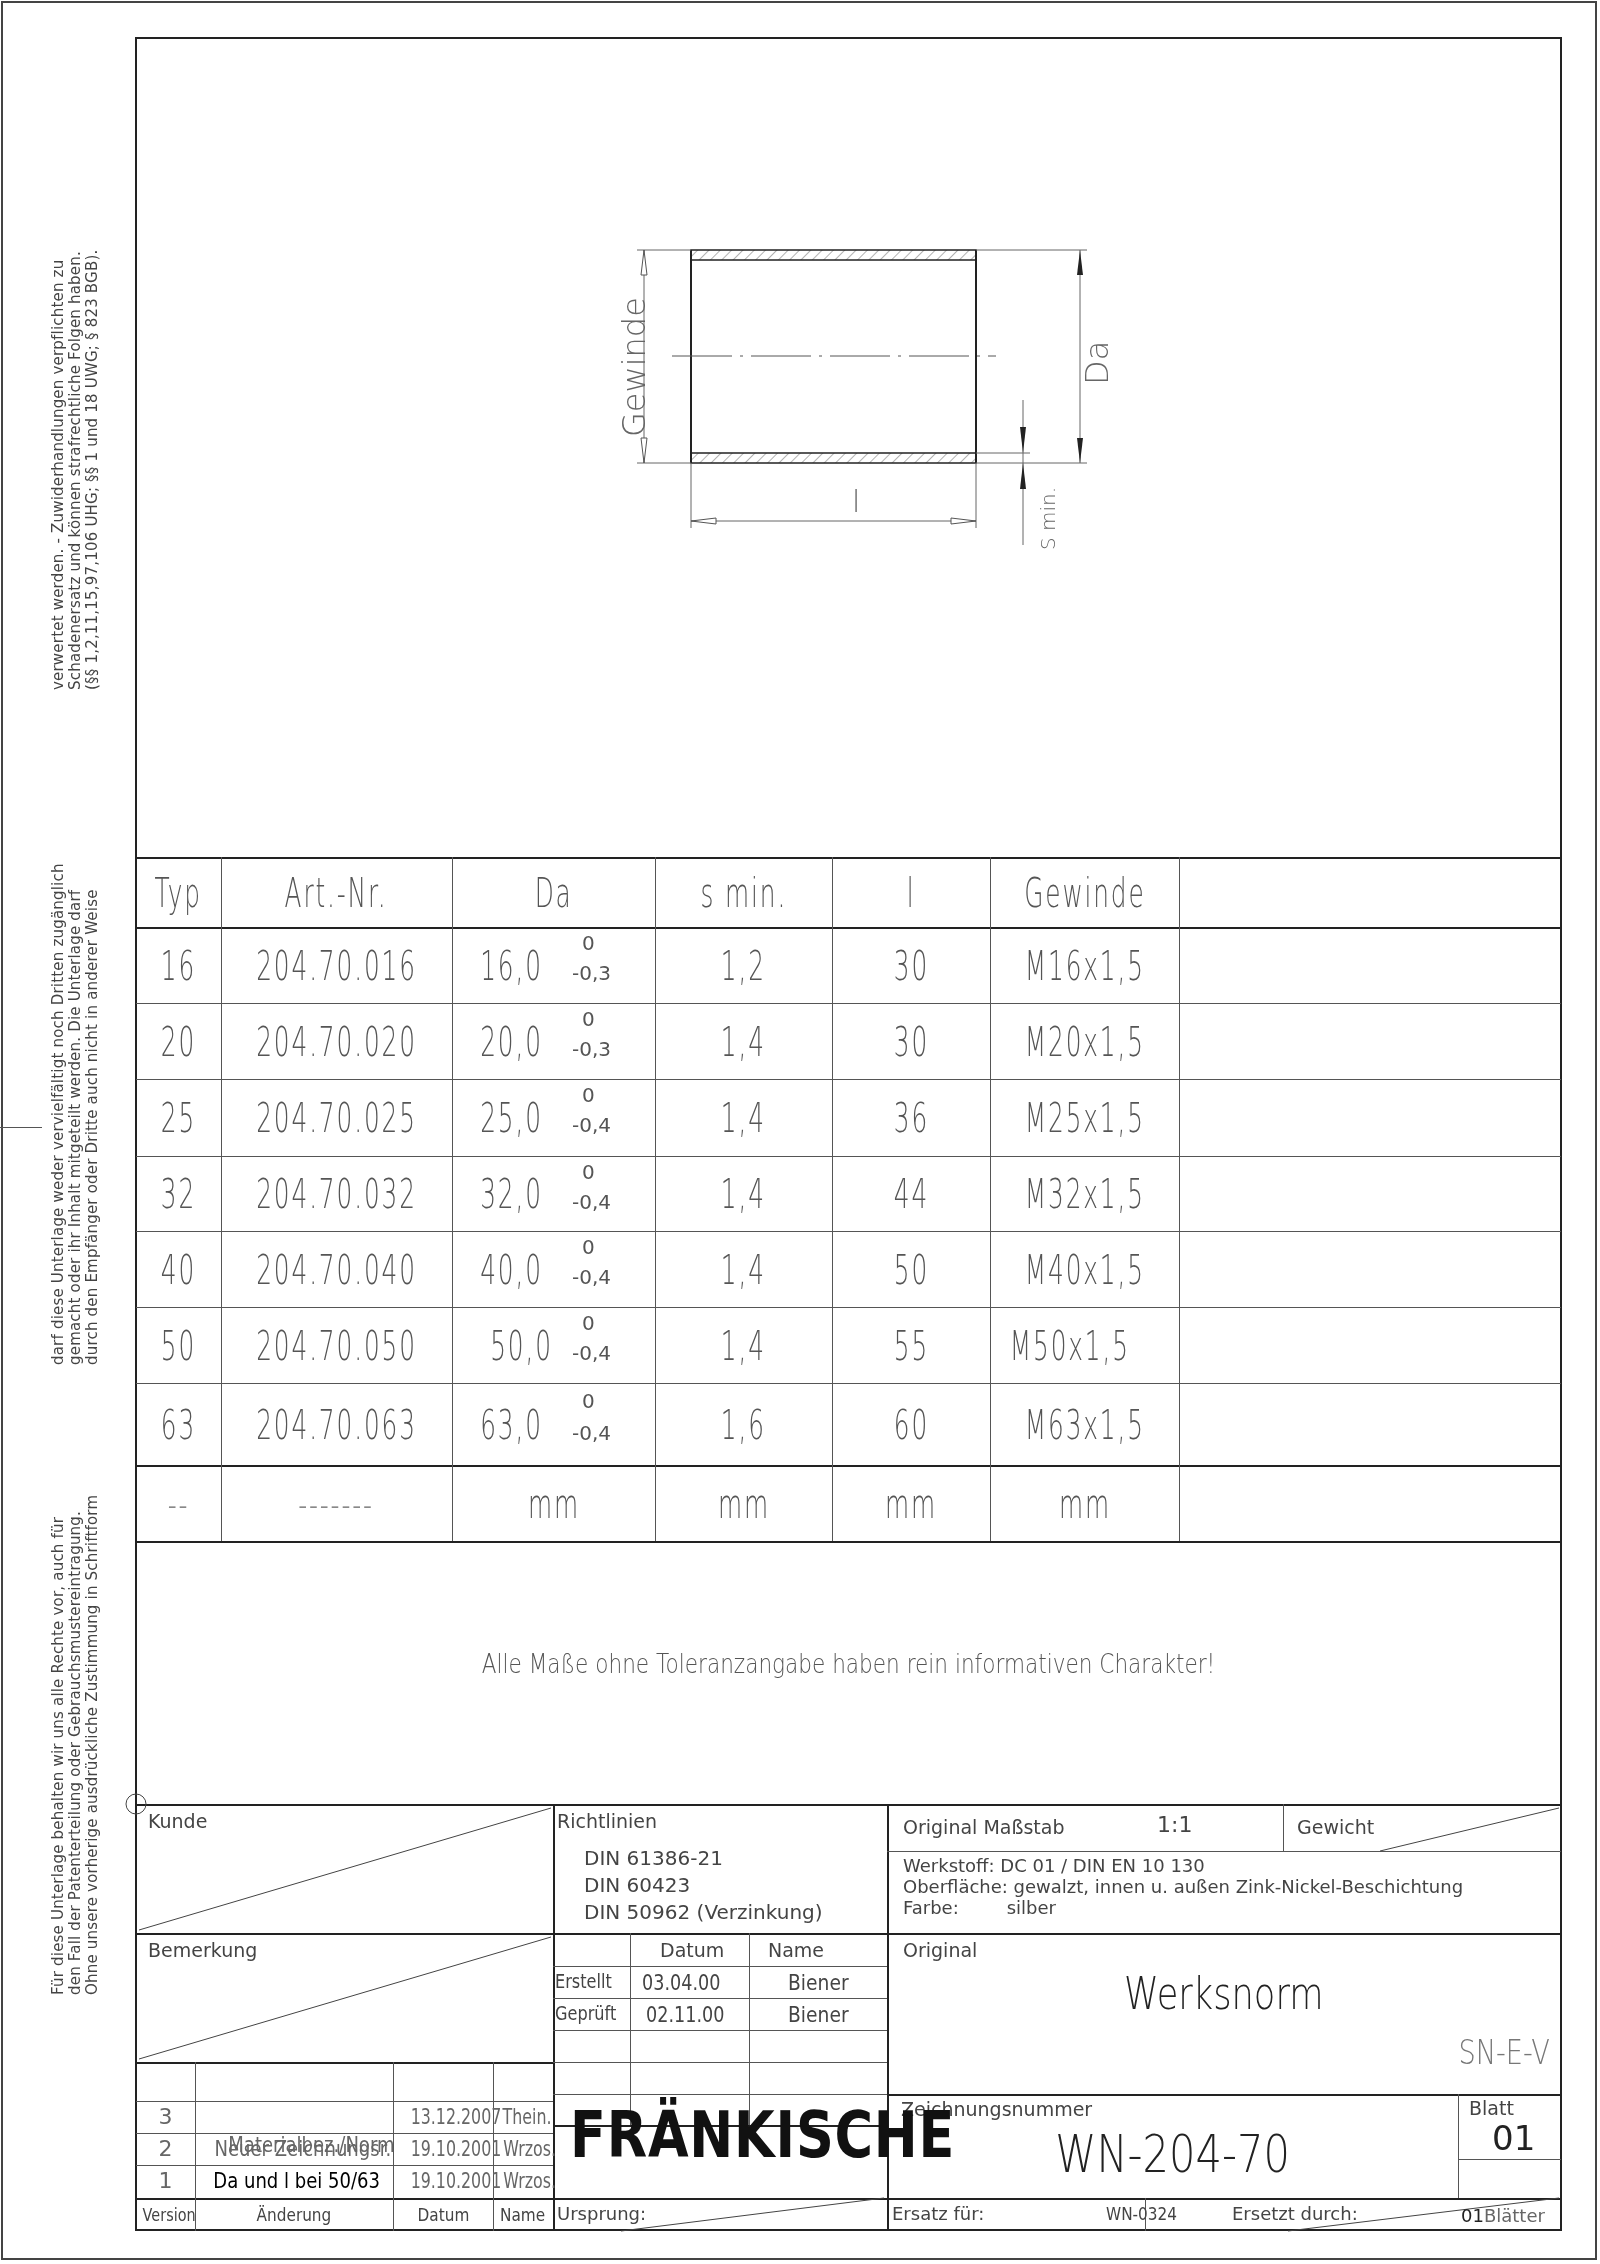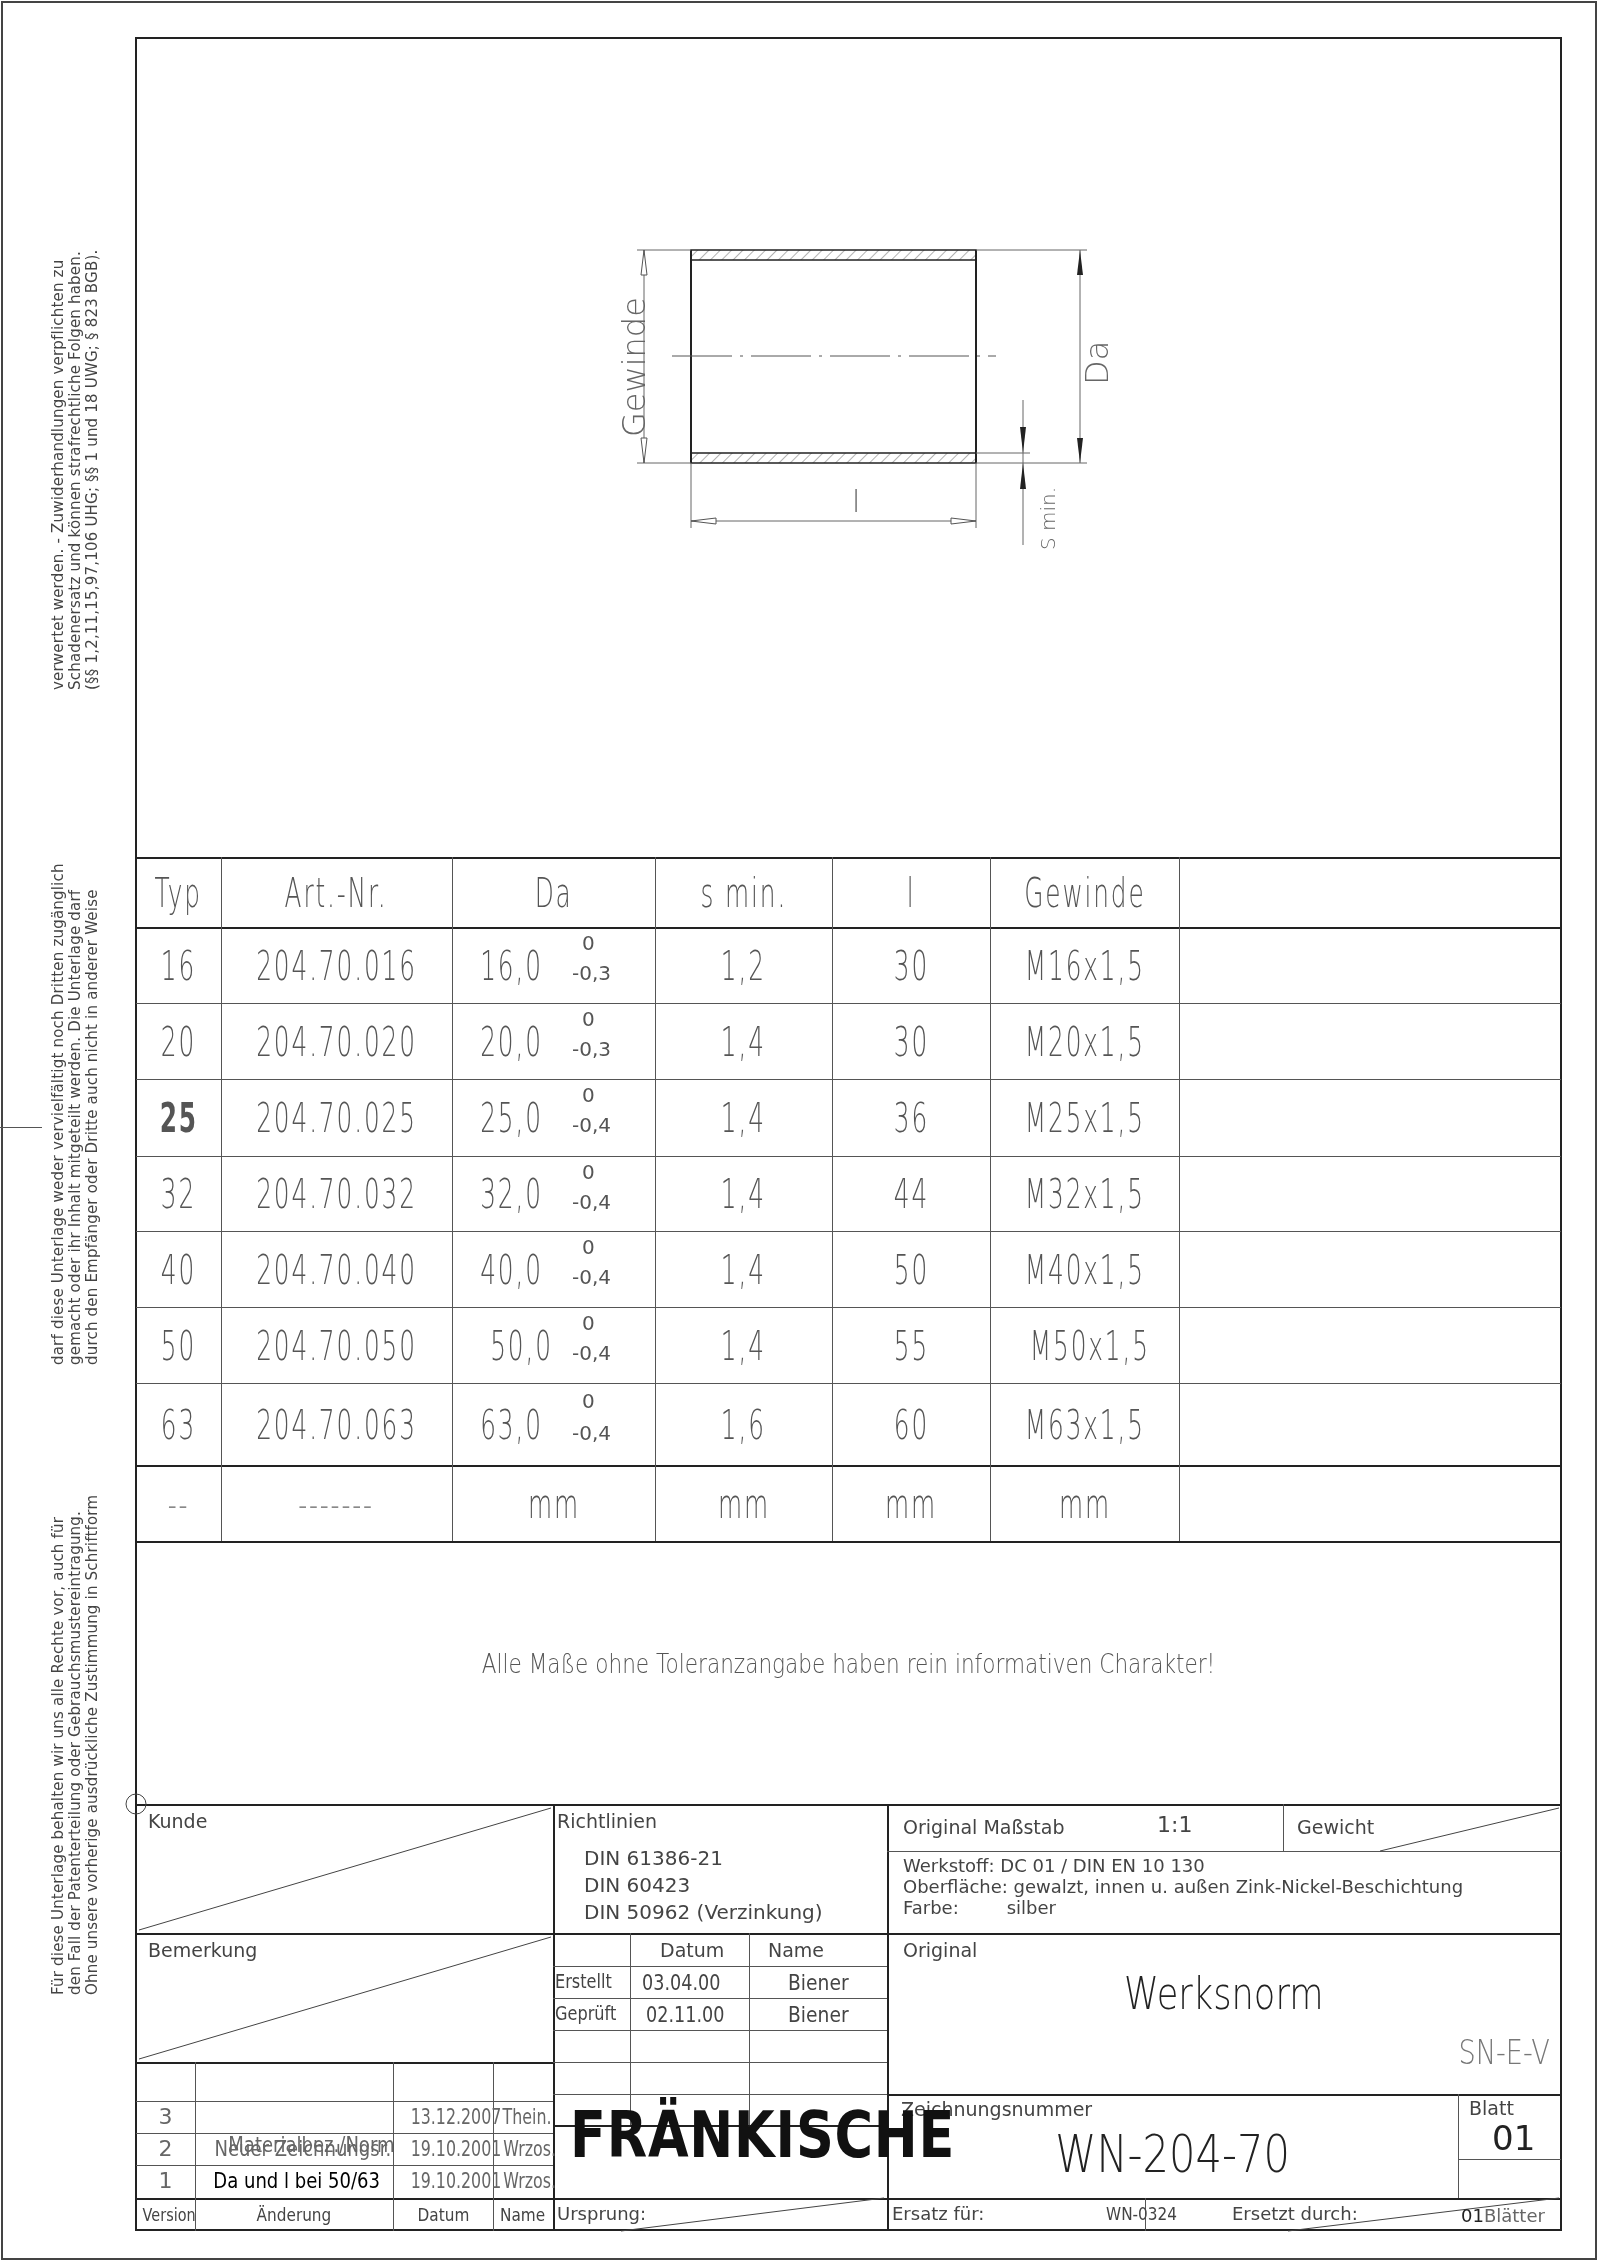--- a/index.html
+++ b/index.html
@@ -164,21 +164,21 @@
       <span class="narrow">1,4</span>
     </div>
   <div class="cell" style="left:832px; top:1004px; width:158px; height:75px;">
       <span class="narrow">30</span>
     </div>
   <div class="cell" style="left:990px; top:1004px; width:189px; height:75px;">
       <span class="narrow">M20x1,5</span>
     </div>
 </div>
 <div>
-  <div class="cell" style="left:136px; top:1080px; width:85px; height:76px;font-weight:bold;">
+  <div class="cell" style="left:136px; top:1080px; width:85px; height:76px;">
       <span class="narrow">25</span>
     </div>
   <div class="cell" style="left:221px; top:1080px; width:231px; height:76px;">
       <span class="narrow">204.70.025</span>
     </div>
   <div class="cell" style="left:452px; top:1080px; width:120px; height:76px;">
       <span class="narrow">25,0</span>
     </div>
   <div class="tol" style="left:582px; top:1084px;">0</div>
   <div class="tol" style="left:572px; top:1114px;">-0,4</div>
@@ -247,21 +247,21 @@
       <span class="narrow">50,0</span>
     </div>
   <div class="tol" style="left:582px; top:1312px;">0</div>
   <div class="tol" style="left:572px; top:1342px;">-0,4</div>
   <div class="cell" style="left:655px; top:1308px; width:177px; height:75px;">
       <span class="narrow">1,4</span>
     </div>
   <div class="cell" style="left:832px; top:1308px; width:158px; height:75px;">
       <span class="narrow">55</span>
     </div>
-  <div class="cell" style="left:958px; top:1308px; width:189px; height:75px;padding-left:37px;">
+  <div class="cell" style="left:938px; top:1308px; width:189px; height:75px;padding-left:37px;">
       <span class="narrow">M50x1,5</span>
     </div>
 </div>
 <div class="hl" style="left:136px; top:1383px; width:1425px;"></div>
 <div>
   <div class="cell" style="left:136px; top:1384px; width:85px; height:81px;">
       <span class="narrow">63</span>
     </div>
   <div class="cell" style="left:221px; top:1384px; width:231px; height:81px;">
       <span class="narrow">204.70.063</span>

